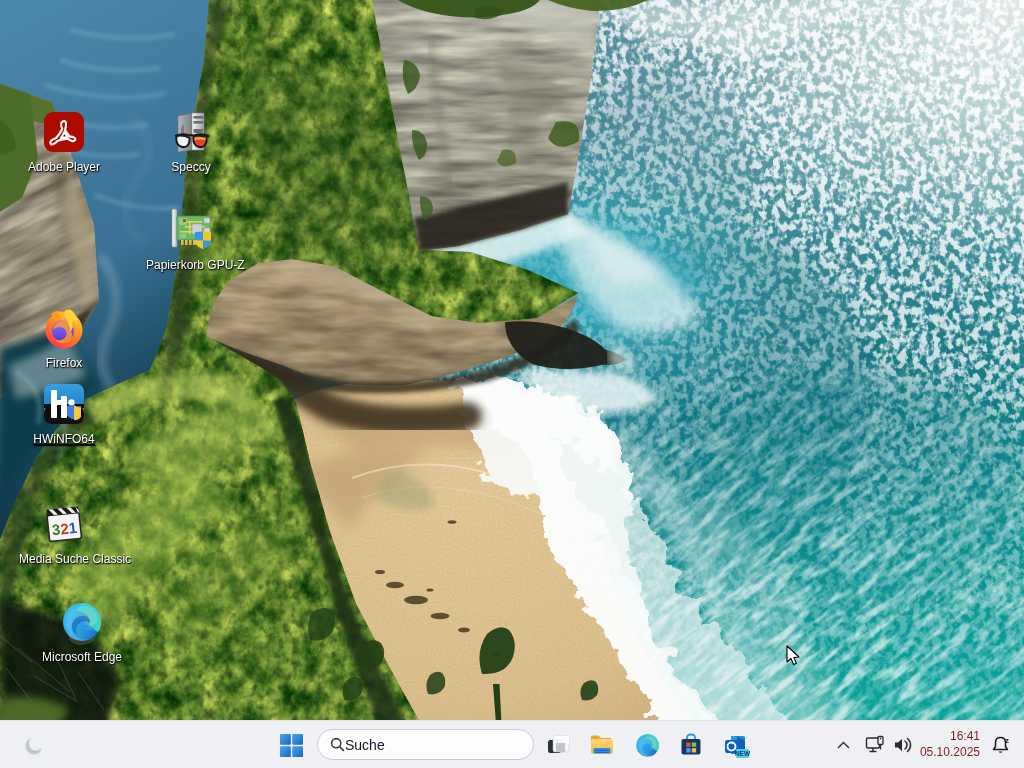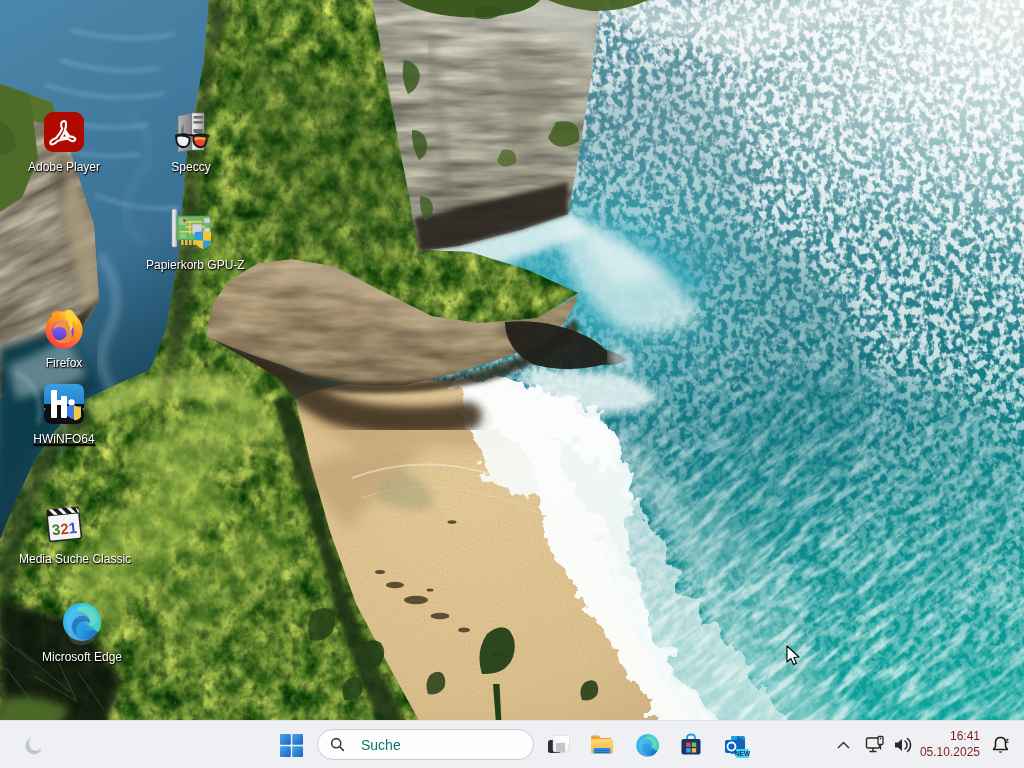--- a/index.html
+++ b/index.html
@@ -510,21 +510,21 @@
           <rect x="12.2" y="0" width="10.8" height="10.8" rx="1" fill="url(#wlg)"></rect>
           <rect x="0" y="12.2" width="10.8" height="10.8" rx="1" fill="url(#wlg)"></rect>
           <rect x="12.2" y="12.2" width="10.8" height="10.8" rx="1" fill="url(#wlg)"></rect>
         </svg>
 </div>
 <div style="position:absolute;left:317px;top:8px;width:217px;height:31px;border-radius:16px;background:#fdfdfd;border:1px solid #c9cbce;box-sizing:border-box;display:flex;align-items:center;">
 <svg style="margin-left:12px;" width="15" height="15" viewBox="0 0 15 15">
           <circle cx="6.2" cy="6.2" r="4.6" fill="none" stroke="#3a3a3a" stroke-width="1.6"></circle>
           <path d="M9.8,9.8 L13.4,13.4" stroke="#3a3a3a" stroke-width="1.6" stroke-linecap="round"></path>
         </svg>
-<span style="margin-left:16px;font-size:14px;color:#0f766e;">Suche</span>
+<span style="margin-left:0;font-size:14px;color:#0f172a;">Suche</span>
 </div>
 
 <div class="tbi" style="left:538px;width:40px;">
 <svg width="25" height="25" viewBox="0 0 25 25">
           <rect x="2" y="7" width="13" height="13" rx="2.5" fill="#2d3033"></rect>
           <rect x="7" y="3" width="16" height="16" rx="2" fill="#f5f5f5" stroke="#c2c2c2" stroke-width="0.5"></rect>
           <path d="M7,5 q0,-2 2,-2 l14,0 l0,9 q-8,-6 -16,-7 Z" fill="#ffffff"></path>
           <rect x="10" y="10" width="9" height="9" fill="#c3c7ca"></rect>
         </svg>
 </div>

